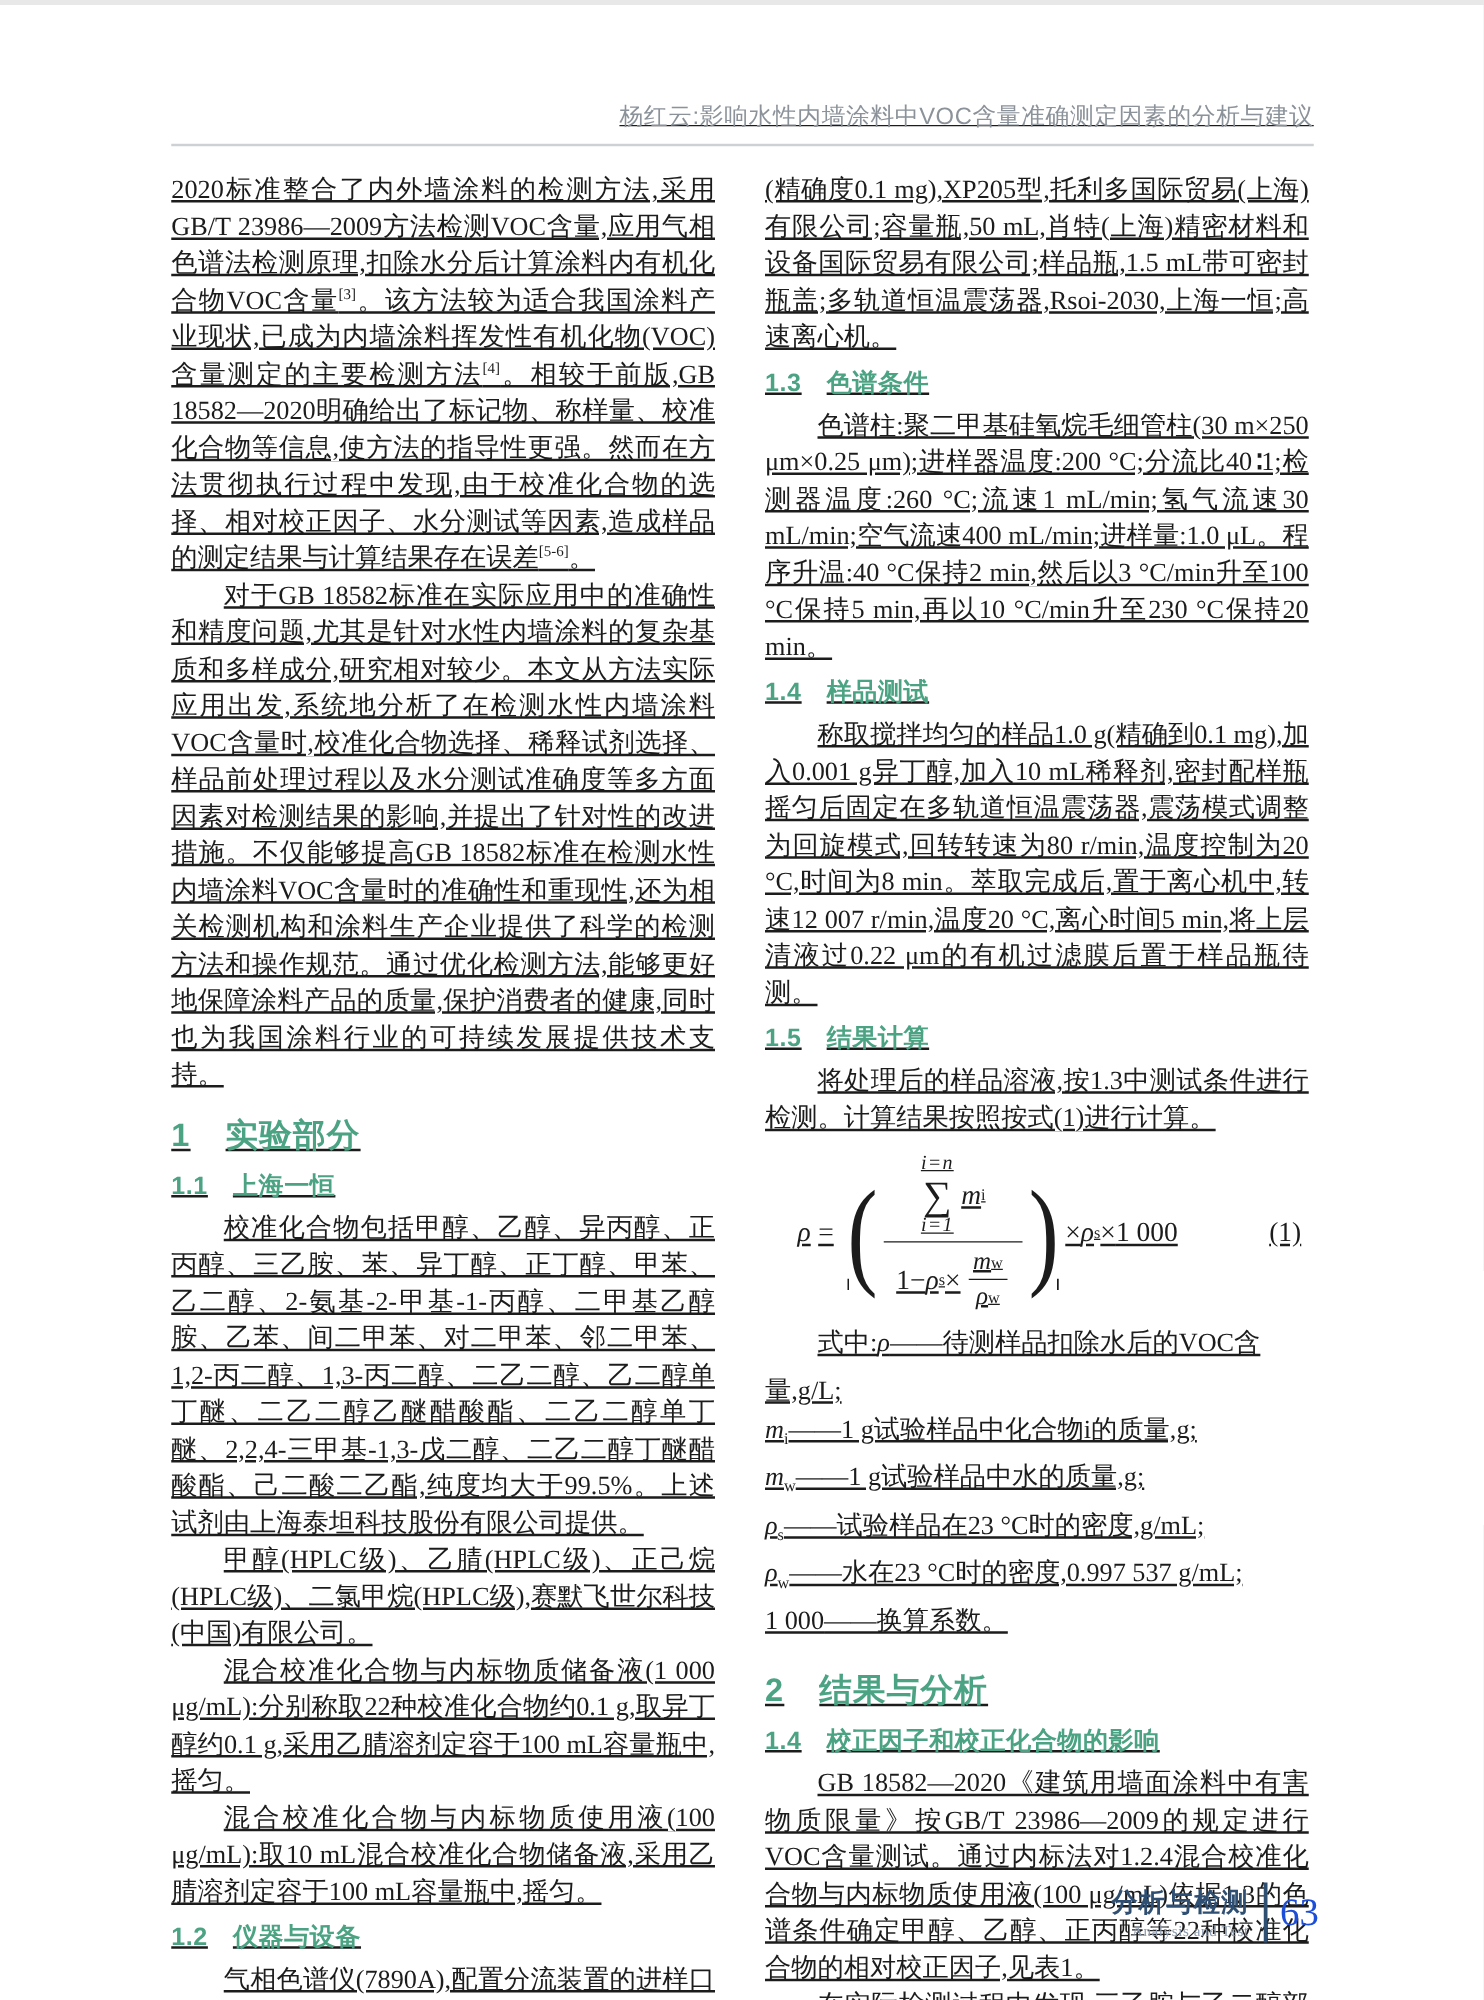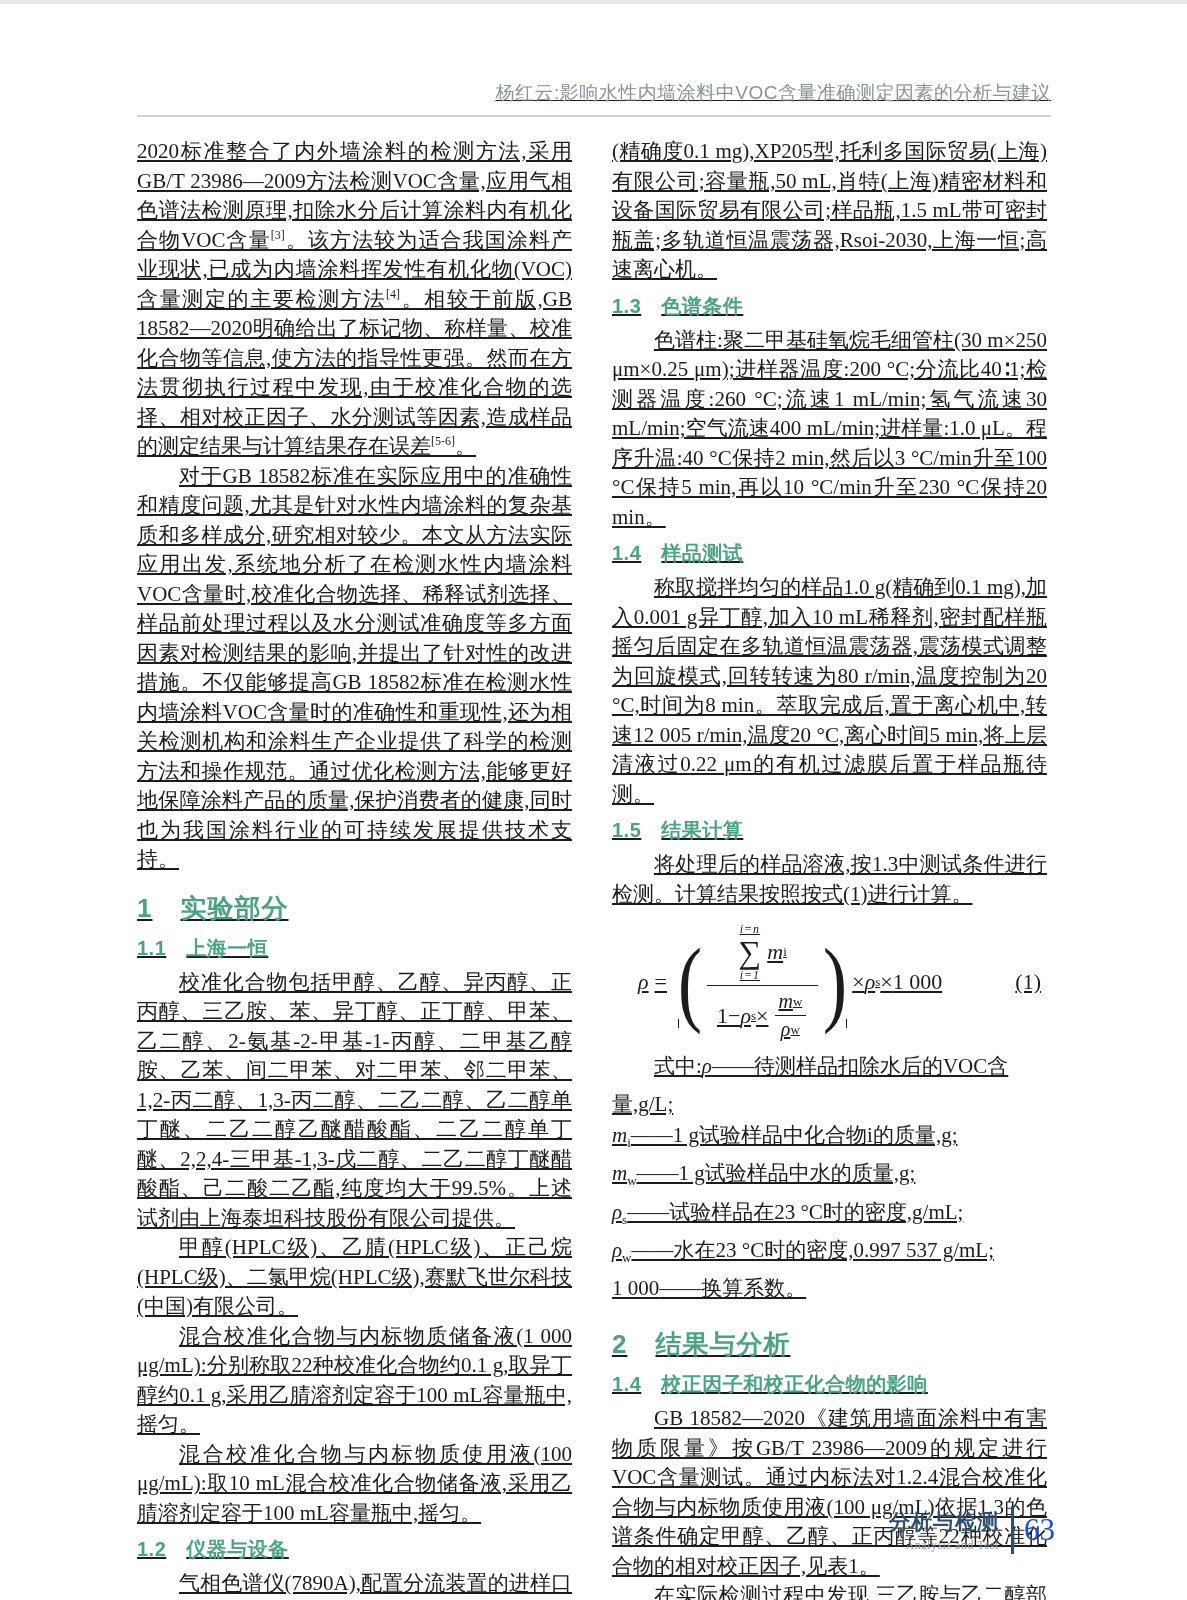--- a/index.html
+++ b/index.html
@@ -74,21 +74,21 @@
     margin:0 1px;
     transform:scaleX(.75);
   }
   .frac{display:inline-flex;flex-direction:column;align-items:center;}
   .frac .num{display:flex;align-items:center;justify-content:center;padding:0 10px 4px 10px;}
   .frac .den{display:flex;align-items:center;justify-content:center;border-top:1.6px solid #1c1c1c;padding:4px 10px 0 10px;}
   .frac.inner{font-size:20px;margin-left:4px;}
   .frac.inner .num{padding:0 6px 2px 6px;}
   .frac.inner .den{padding:2px 6px 0 6px;}
   .sum{display:inline-flex;flex-direction:column;align-items:center;line-height:1;margin-right:6px;}
-  .sum .lim{font-size:12px;font-style:italic;letter-spacing:1px;}
+  .sum .lim{font-size:16px;font-style:italic;letter-spacing:1px;}
   .sigma{font-size:32px;line-height:1;margin:1px 0;}
   .eq-no{margin-left:auto;padding-right:6px;}
   
   .where{margin-top:10px;font-size:21px;line-height:31px;}
   .where-line.lead{text-indent:2em;}
   .where .var{font-style:italic;}
   .where sub{font-size:13px;}
   
   .footer{
     position:absolute;
@@ -136,21 +136,21 @@
       <p class="indent">气相色谱仪(7890A),配置分流装置的进样口(汽化室内衬可更换)、毛细管色谱柱、火焰离子化检测器(FID),灵敏度0.01 kPa,美国安捷伦;电子分析天平</p>
     </section>
 
     <section class="col">
       <p>(精确度0.1 mg),XP205型,托利多国际贸易(上海)有限公司;容量瓶,50 mL,肖特(上海)精密材料和设备国际贸易有限公司;样品瓶,1.5 mL带可密封瓶盖;多轨道恒温震荡器,Rsoi-2030,上海一恒;高速离心机。</p>
 
       <h2 class="sub"><span class="h-num">1.3</span><span>色谱条件</span></h2>
       <p class="indent">色谱柱:聚二甲基硅氧烷毛细管柱(30 m×250 μm×0.25 μm);进样器温度:200 °C;分流比40∶1;检测器温度:260 °C;流速1 mL/min;氢气流速30 mL/min;空气流速400 mL/min;进样量:1.0 μL。程序升温:40 °C保持2 min,然后以3 °C/min升至100 °C保持5 min,再以10 °C/min升至230 °C保持20 min。</p>
 
       <h2 class="sub"><span class="h-num">1.4</span><span>样品测试</span></h2>
-      <p class="indent">称取搅拌均匀的样品1.0 g(精确到0.1 mg),加入0.001 g异丁醇,加入10 mL稀释剂,密封配样瓶摇匀后固定在多轨道恒温震荡器,震荡模式调整为回旋模式,回转转速为80 r/min,温度控制为20 °C,时间为8 min。萃取完成后,置于离心机中,转速12 005 r/min,温度20 °C,离心时间5 min,将上层清液过0.22 μm的有机过滤膜后置于样品瓶待测。</p>
+      <p class="indent">称取搅拌均匀的样品1.0 g(精确到0.1 mg),加入0.001 g异丁醇,加入10 mL稀释剂,密封配样瓶摇匀后固定在多轨道恒温震荡器,震荡模式调整为回旋模式,回转转速为80 r/min,温度控制为20 °C,时间为8 min。萃取完成后,置于离心机中,转速12 007 r/min,温度20 °C,离心时间5 min,将上层清液过0.22 μm的有机过滤膜后置于样品瓶待测。</p>
 
       <h2 class="sub"><span class="h-num">1.5</span><span>结果计算</span></h2>
       <p class="indent">将处理后的样品溶液,按1.3中测试条件进行检测。计算结果按照按式(1)进行计算。</p>
 
       <div class="formula-row">
         <span class="var">ρ</span>
         <span style="margin:0 6px;">=</span>
         <span class="paren">(</span>
         <span class="frac">
           <span class="num">

